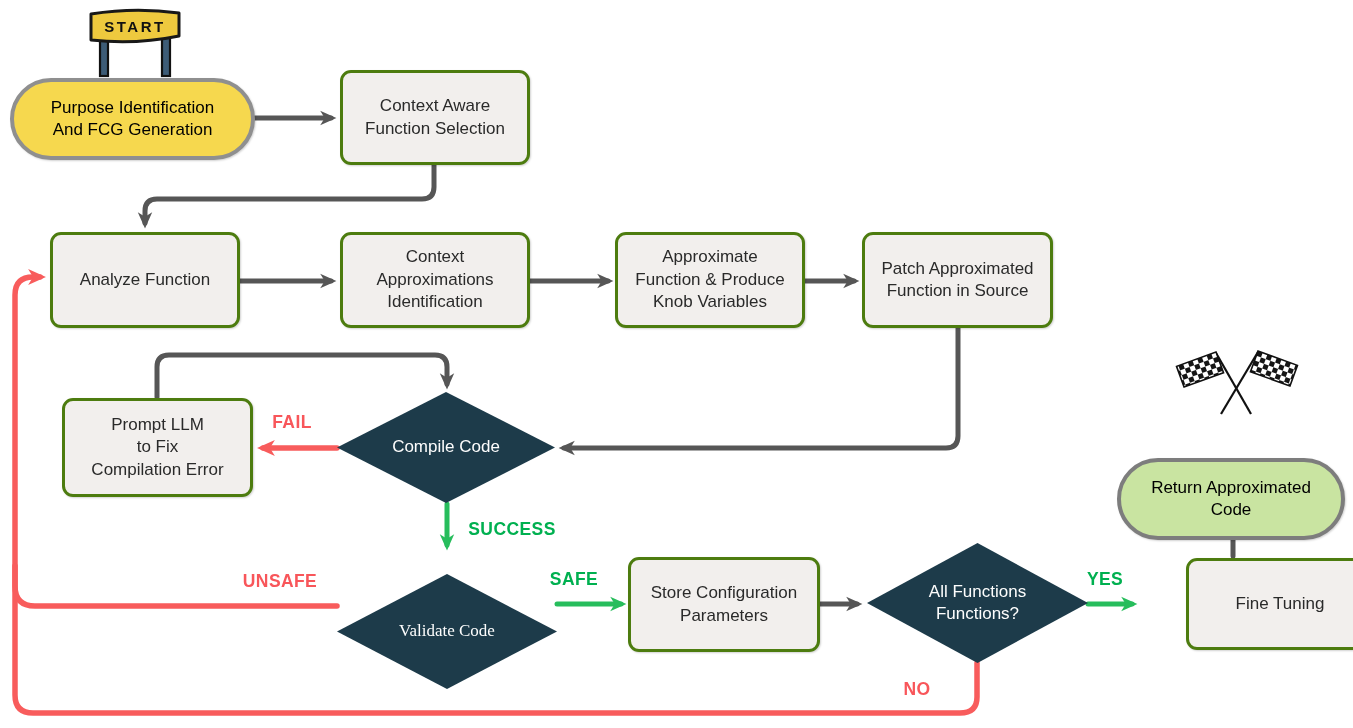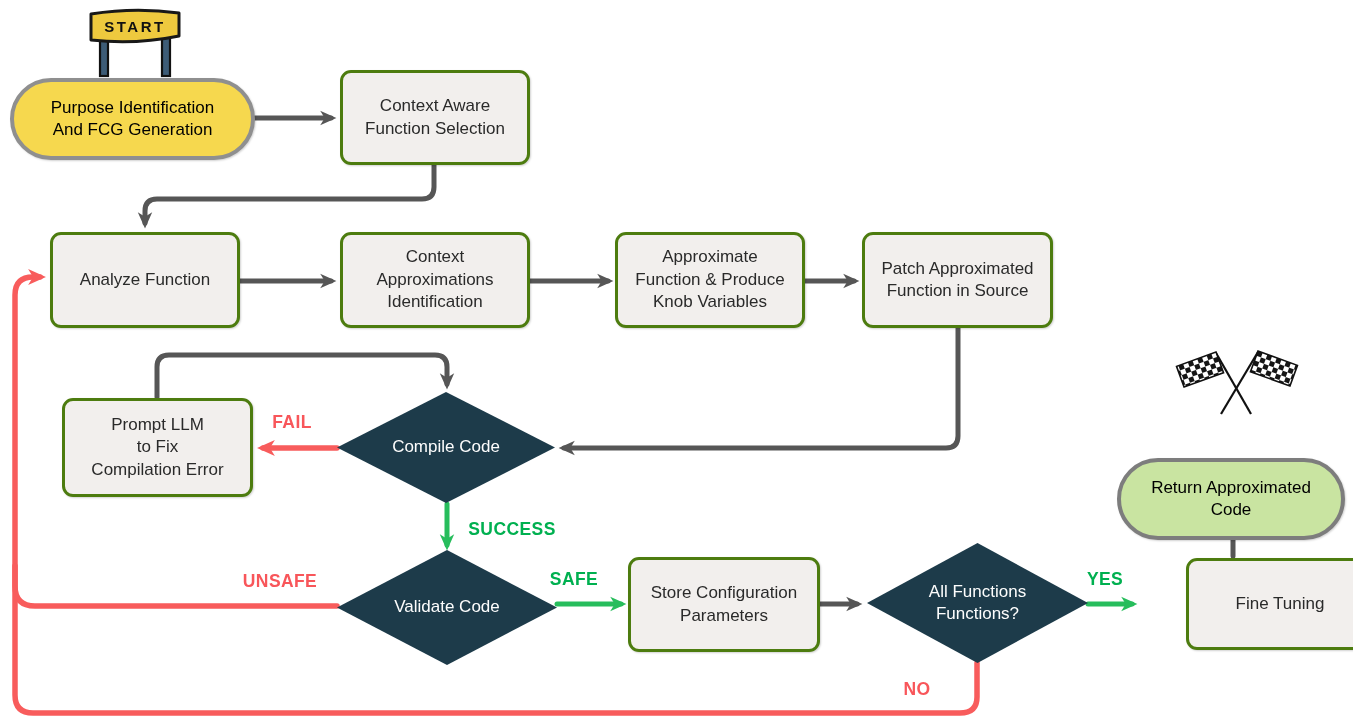--- a/index.html
+++ b/index.html
@@ -150,21 +150,21 @@
   <div class="box" style="left:1140px;top:558px;width:188px;height:92px;margin-left:46px;">
     <span class="lbl-line">Fine Tuning</span>
   </div>
 
   <div class="diamond" style="left:337px;top:392px;width:218px;height:111px;">
     <div class="shape"></div>
     <div class="dlabel">
       <span class="lbl-line">Compile Code</span>
     </div>
   </div>
-  <div class="diamond" style="left:337px;top:550px;width:220px;height:115px;">
+  <div class="diamond" style="left:337px;top:574px;width:220px;height:115px;font-family:Liberation Serif, serif;">
     <div class="shape"></div>
     <div class="dlabel">
       <span class="lbl-line">Validate Code</span>
     </div>
   </div>
   <div class="diamond" style="left:867px;top:543px;width:221px;height:120px;">
     <div class="shape"></div>
     <div class="dlabel">
       <span class="lbl-line">All Functions</span>
       <span class="lbl-line">Functions?</span>

